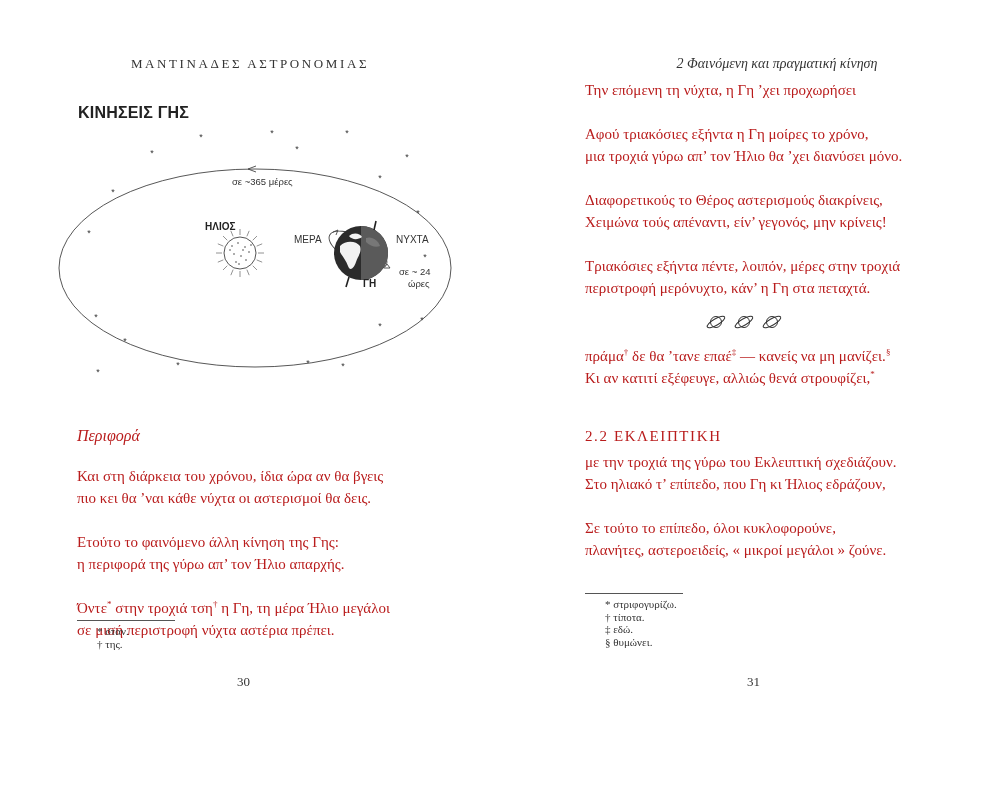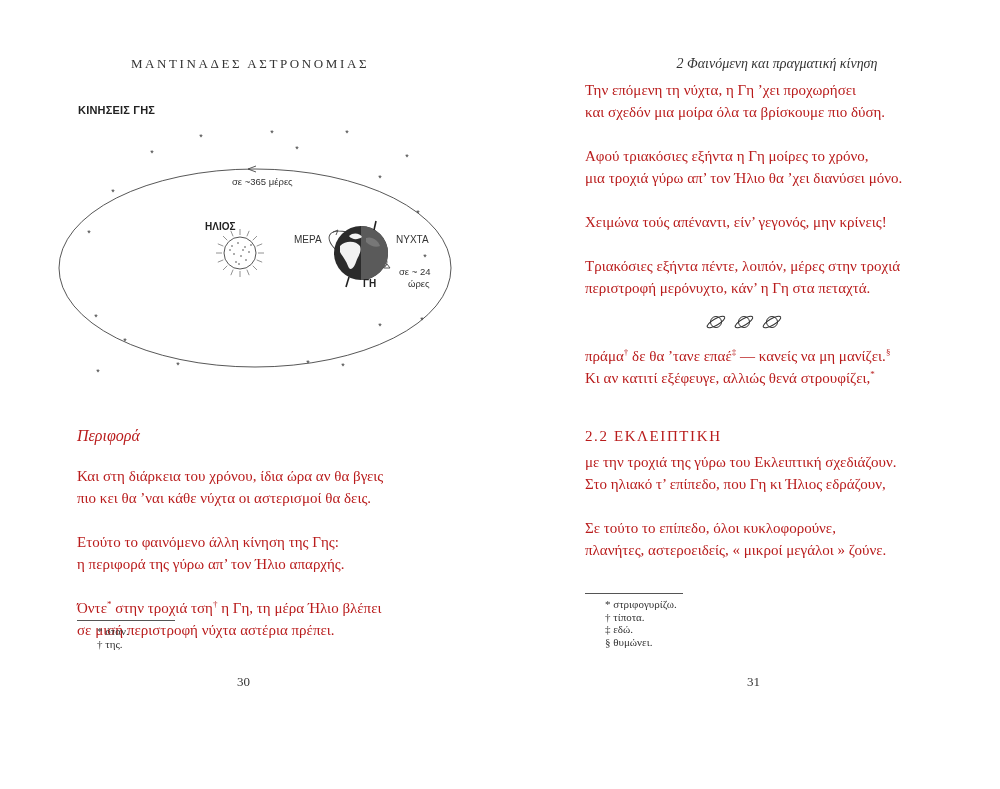--- a/index.html
+++ b/index.html
@@ -6,21 +6,21 @@
   body { width: 1000px; height: 789px; position: relative; overflow: hidden;
          font-family: "Liberation Serif", "DejaVu Serif", serif; color: #2a2a2a; }
   .page { position: absolute; top: 0; height: 789px; width: 500px; }
   #left-page { left: 0; }
   #right-page { left: 500px; }
   .running-head-caps { position: absolute; top: 56px; left: 0; width: 500px; text-align: center;
                        font-size: 13px; letter-spacing: 2.6px; color: #333; }
   .running-head-ital { position: absolute; top: 56px; left: 84px; width: 386px; text-align: center;
                        font-size: 14px; font-style: italic; color: #333; }
   .fig-title { position: absolute; top: 104px; left: 78px; font-family: "Liberation Sans", "DejaVu Sans", sans-serif;
-               font-weight: bold; font-size: 11px; letter-spacing: 0.2px; color: #222; }
+               font-weight: bold; font-size: 16px; letter-spacing: 0.2px; color: #222; }
   #diagram { position: absolute; left: 0; top: 0; width: 500px; height: 400px; }
   .text-block { position: absolute; font-size: 15px; line-height: 22px; color: #b91c1c; }
   .stanza { margin: 0 0 22px 0; }
   .stanza .line { display: block; white-space: nowrap; }
   .section-ital { font-style: italic; font-size: 16px; }
   .section-caps { font-size: 15px; letter-spacing: 1.6px; }
   sup { font-size: 9px; line-height: 0; vertical-align: 6px; }
   .fn-rule { position: absolute; height: 1px; background: #555; width: 98px; }
   .footnotes { position: absolute; font-size: 11px; line-height: 12.5px; color: #333; }
   .footnotes .fn { display: block; white-space: nowrap; }
@@ -124,47 +124,47 @@
     <div class="section-ital" style="margin-bottom:18px;">Περιφορά</div>
     <div class="stanza">
       <span class="line">Και στη διάρκεια του χρόνου, ίδια ώρα αν θα βγεις</span>
       <span class="line">πιο κει θα ’ναι κάθε νύχτα οι αστερισμοί θα δεις.</span>
     </div>
     <div class="stanza">
       <span class="line">Ετούτο το φαινόμενο άλλη κίνηση της Γης:</span>
       <span class="line">η περιφορά της γύρω απ’ τον Ήλιο απαρχής.</span>
     </div>
     <div class="stanza">
-      <span class="line"><span>Όντε</span><sup>*</sup><span> στην τροχιά τση</span><sup>†</sup><span> η Γη, τη μέρα Ήλιο βλέπει</span></span>
+      <span class="line"><span>Όντε</span><sup>*</sup><span> στην τροχιά τση</span><sup>†</sup><span> η Γη, τη μέρα Ήλιο μεγάλοι</span></span>
       <span class="line">σε μισή περιστροφή νύχτα αστέρια πρέπει.</span>
     </div>
   </div>
 
   <div class="fn-rule" style="left:77px; top:620px;"></div>
   <div class="footnotes" style="left:97px; top:625px;">
     <span class="fn">* όταν.</span>
     <span class="fn">† της.</span>
   </div>
 
   <div class="page-num" style="left:237px;">30</div>
 </div>
 
 <div class="page" id="right-page">
   <div class="running-head-ital">2 Φαινόμενη και πραγματική κίνηση</div>
 
   <div class="text-block" style="left:85px; top:79px;">
     <div class="stanza">
       <span class="line">Την επόμενη τη νύχτα, η Γη ’χει προχωρήσει</span>
-      <span class="line">και σχεδόν μια μοίρα όλα τα βρίσκουμε πιο δύση.</span>
     </div>
     <div class="stanza">
       <span class="line">Αφού τριακόσιες εξήντα η Γη μοίρες το χρόνο,</span>
       <span class="line">μια τροχιά γύρω απ’ τον Ήλιο θα ’χει διανύσει μόνο.</span>
     </div>
     <div class="stanza">
+      <span class="line">Διαφορετικούς το Θέρος αστερισμούς διακρίνεις,</span>
       <span class="line">Χειμώνα τούς απέναντι, είν’ γεγονός, μην κρίνεις!</span>
     </div>
     <div class="stanza">
       <span class="line">Τριακόσιες εξήντα πέντε, λοιπόν, μέρες στην τροχιά</span>
       <span class="line">περιστροφή μερόνυχτο, κάν’ η Γη στα πεταχτά.</span>
     </div>
   </div>
 
   <div class="ornament">
     <svg viewBox="0 0 22 18">

